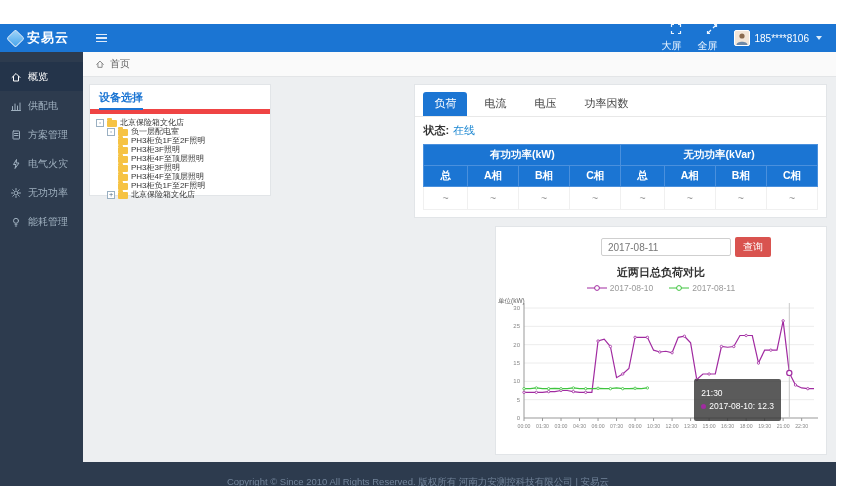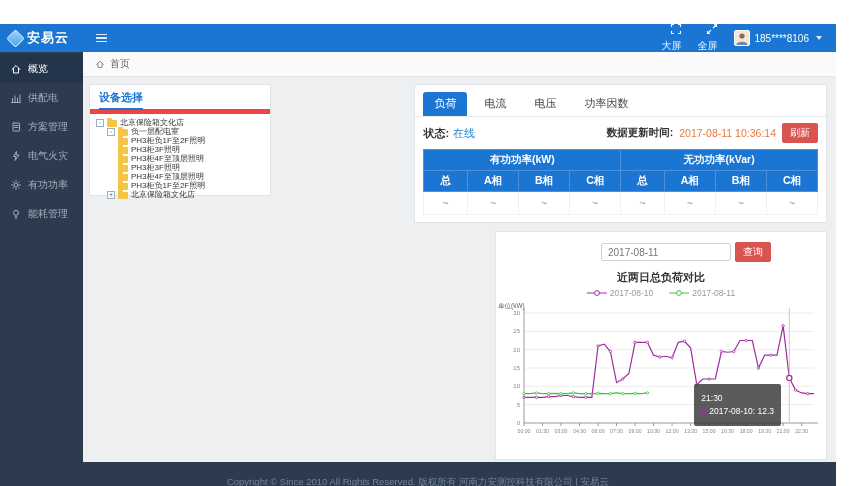--- a/index.html
+++ b/index.html
@@ -20,21 +20,21 @@
   .hamburger i { display:block; width:11px; height:1.5px; background:rgba(255,255,255,.85); }
   .topbar-right { margin-left:auto; display:flex; align-items:center; gap:16px; padding-right:14px; font-size:10px; }
   .tb-btn { display:flex; align-items:flex-end; gap:4px; cursor:pointer; color:#eaf4ff;flex-direction:column; }
   .tb-btn svg { display:block; }
   .user-box { display:flex; align-items:center; gap:5px; cursor:pointer; }
   .avatar { width:16px; height:16px; background:#f3e6d8; border:1px solid #fff; border-radius:2px; overflow:hidden; }
   .caret { width:0; height:0; border-left:3.5px solid transparent; border-right:3.5px solid transparent; border-top:4px solid #dcecfa; margin-left:2px; }
 
   
   .main-row { display:flex; height:410px; flex:0 0 410px; }
-  .sidebar { width:83px; background:#2d3b4e; flex:0 0 83px; padding-top:2px; }
+  .sidebar { width:83px; background:#2d3b4e; flex:0 0 83px; padding-top:10px; }
   .side-item { height:29px; display:flex; align-items:center; gap:6px; padding:0 0 0 10px; color:#9fb0bf; font-size:10px; cursor:pointer; white-space:nowrap; }
   .side-item.active { background:#24344a; color:#ffffff; }
   .side-item svg { flex:0 0 12px; }
 
   .content { flex:1; background:#edeff1; display:flex; flex-direction:column; min-width:0; }
   .breadcrumb { height:25px; flex:0 0 25px; background:#fafafa; border-bottom:1px solid #e3e5e7; display:flex; align-items:center; gap:5px; padding:0 12px; font-size:10px; color:#666; }
   .content-body { flex:1; display:flex; gap:8px; padding:7px 9px 0 6px; overflow:hidden; }
 
   
   .tree-card { width:182px; flex:0 0 182px; background:#fff; border:1px solid #e2e5e8; height:112px; }
@@ -151,21 +151,21 @@
         <svg width="12" height="12" viewBox="0 0 12 12" fill="none" stroke="currentColor" stroke-width="1" stroke-linejoin="round">
             <path d="M6.5 1.5 L3.5 6.5 H6 L5 10.5 L9 5 H6.2 Z"></path>
           </svg>
         <span>电气火灾</span>
       </div>
       <div class="side-item">
         <svg width="12" height="12" viewBox="0 0 12 12" fill="none" stroke="currentColor" stroke-width="1" stroke-linecap="round">
             <circle cx="6" cy="6" r="2"></circle>
             <path d="M6 2.7 V1.5 M6 10.5 V9.3 M2.7 6 H1.5 M10.5 6 H9.3 M3.6 3.6 L2.8 2.8 M9.2 9.2 L8.4 8.4 M8.4 3.6 L9.2 2.8 M2.8 9.2 L3.6 8.4"></path>
           </svg>
-        <span>有功功率</span>
+        <span>无功功率</span>
       </div>
       <div class="side-item">
         <svg width="12" height="12" viewBox="0 0 12 12" fill="none" stroke="currentColor" stroke-width="1" stroke-linecap="round">
             <circle cx="6" cy="4.8" r="2.5"></circle>
             <path d="M5 8.3 H7 M5.3 10 H6.7"></path>
           </svg>
         <span>能耗管理</span>
       </div>
     </div>
 
@@ -228,25 +228,20 @@
           <div class="panel">
             <div class="tabs">
               <span class="tab active">负荷</span>
               <span class="tab">电流</span>
               <span class="tab">电压</span>
               <span class="tab">功率因数</span>
             </div>
             <div class="status-row">
               <span class="status-label">状态:</span>
               <span class="status-value">在线</span>
-              <span class="update-group">
-                <span class="update-label">数据更新时间:</span>
-                <span class="update-value">2017-08-11 10:36:14</span>
-                <button class="btn-red">刷新</button>
-              </span>
             </div>
             <table class="power">
               <thead>
                 <tr>
                   <th colspan="4">有功功率(kW)</th>
                   <th colspan="4">无功功率(kVar)</th>
                 </tr>
                 <tr>
                   <th>总</th>
                   <th>A相</th>

